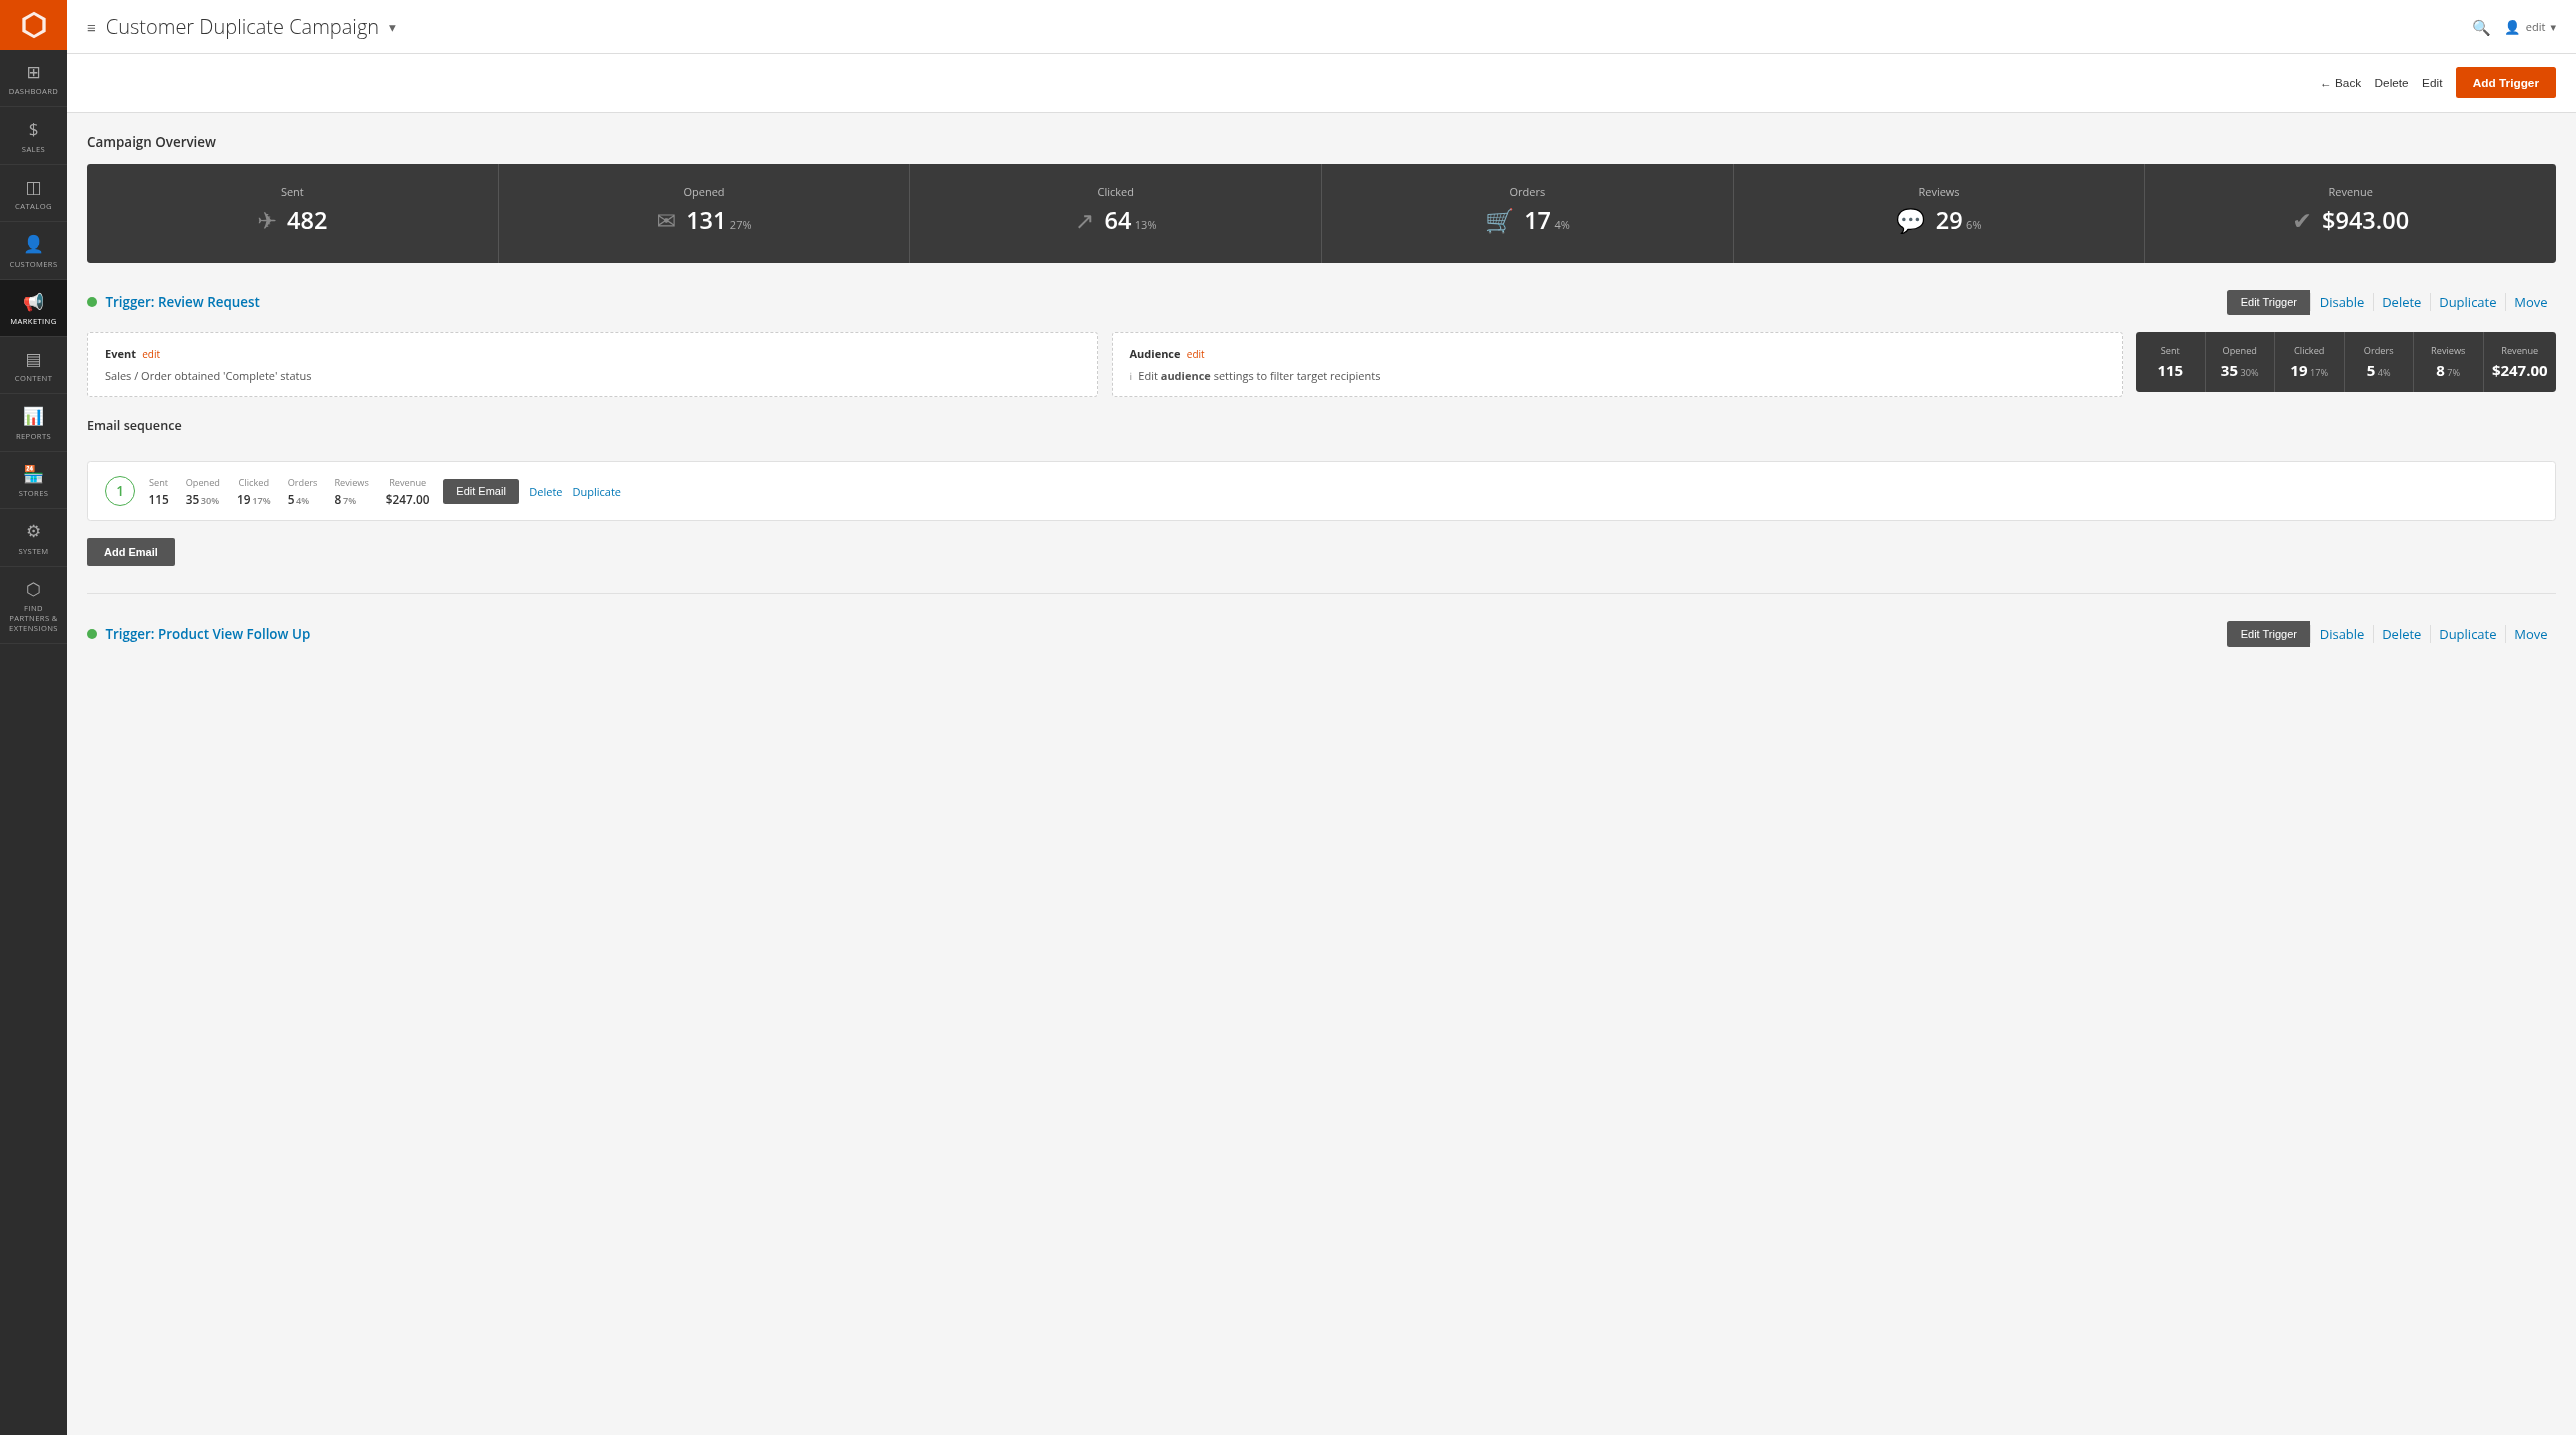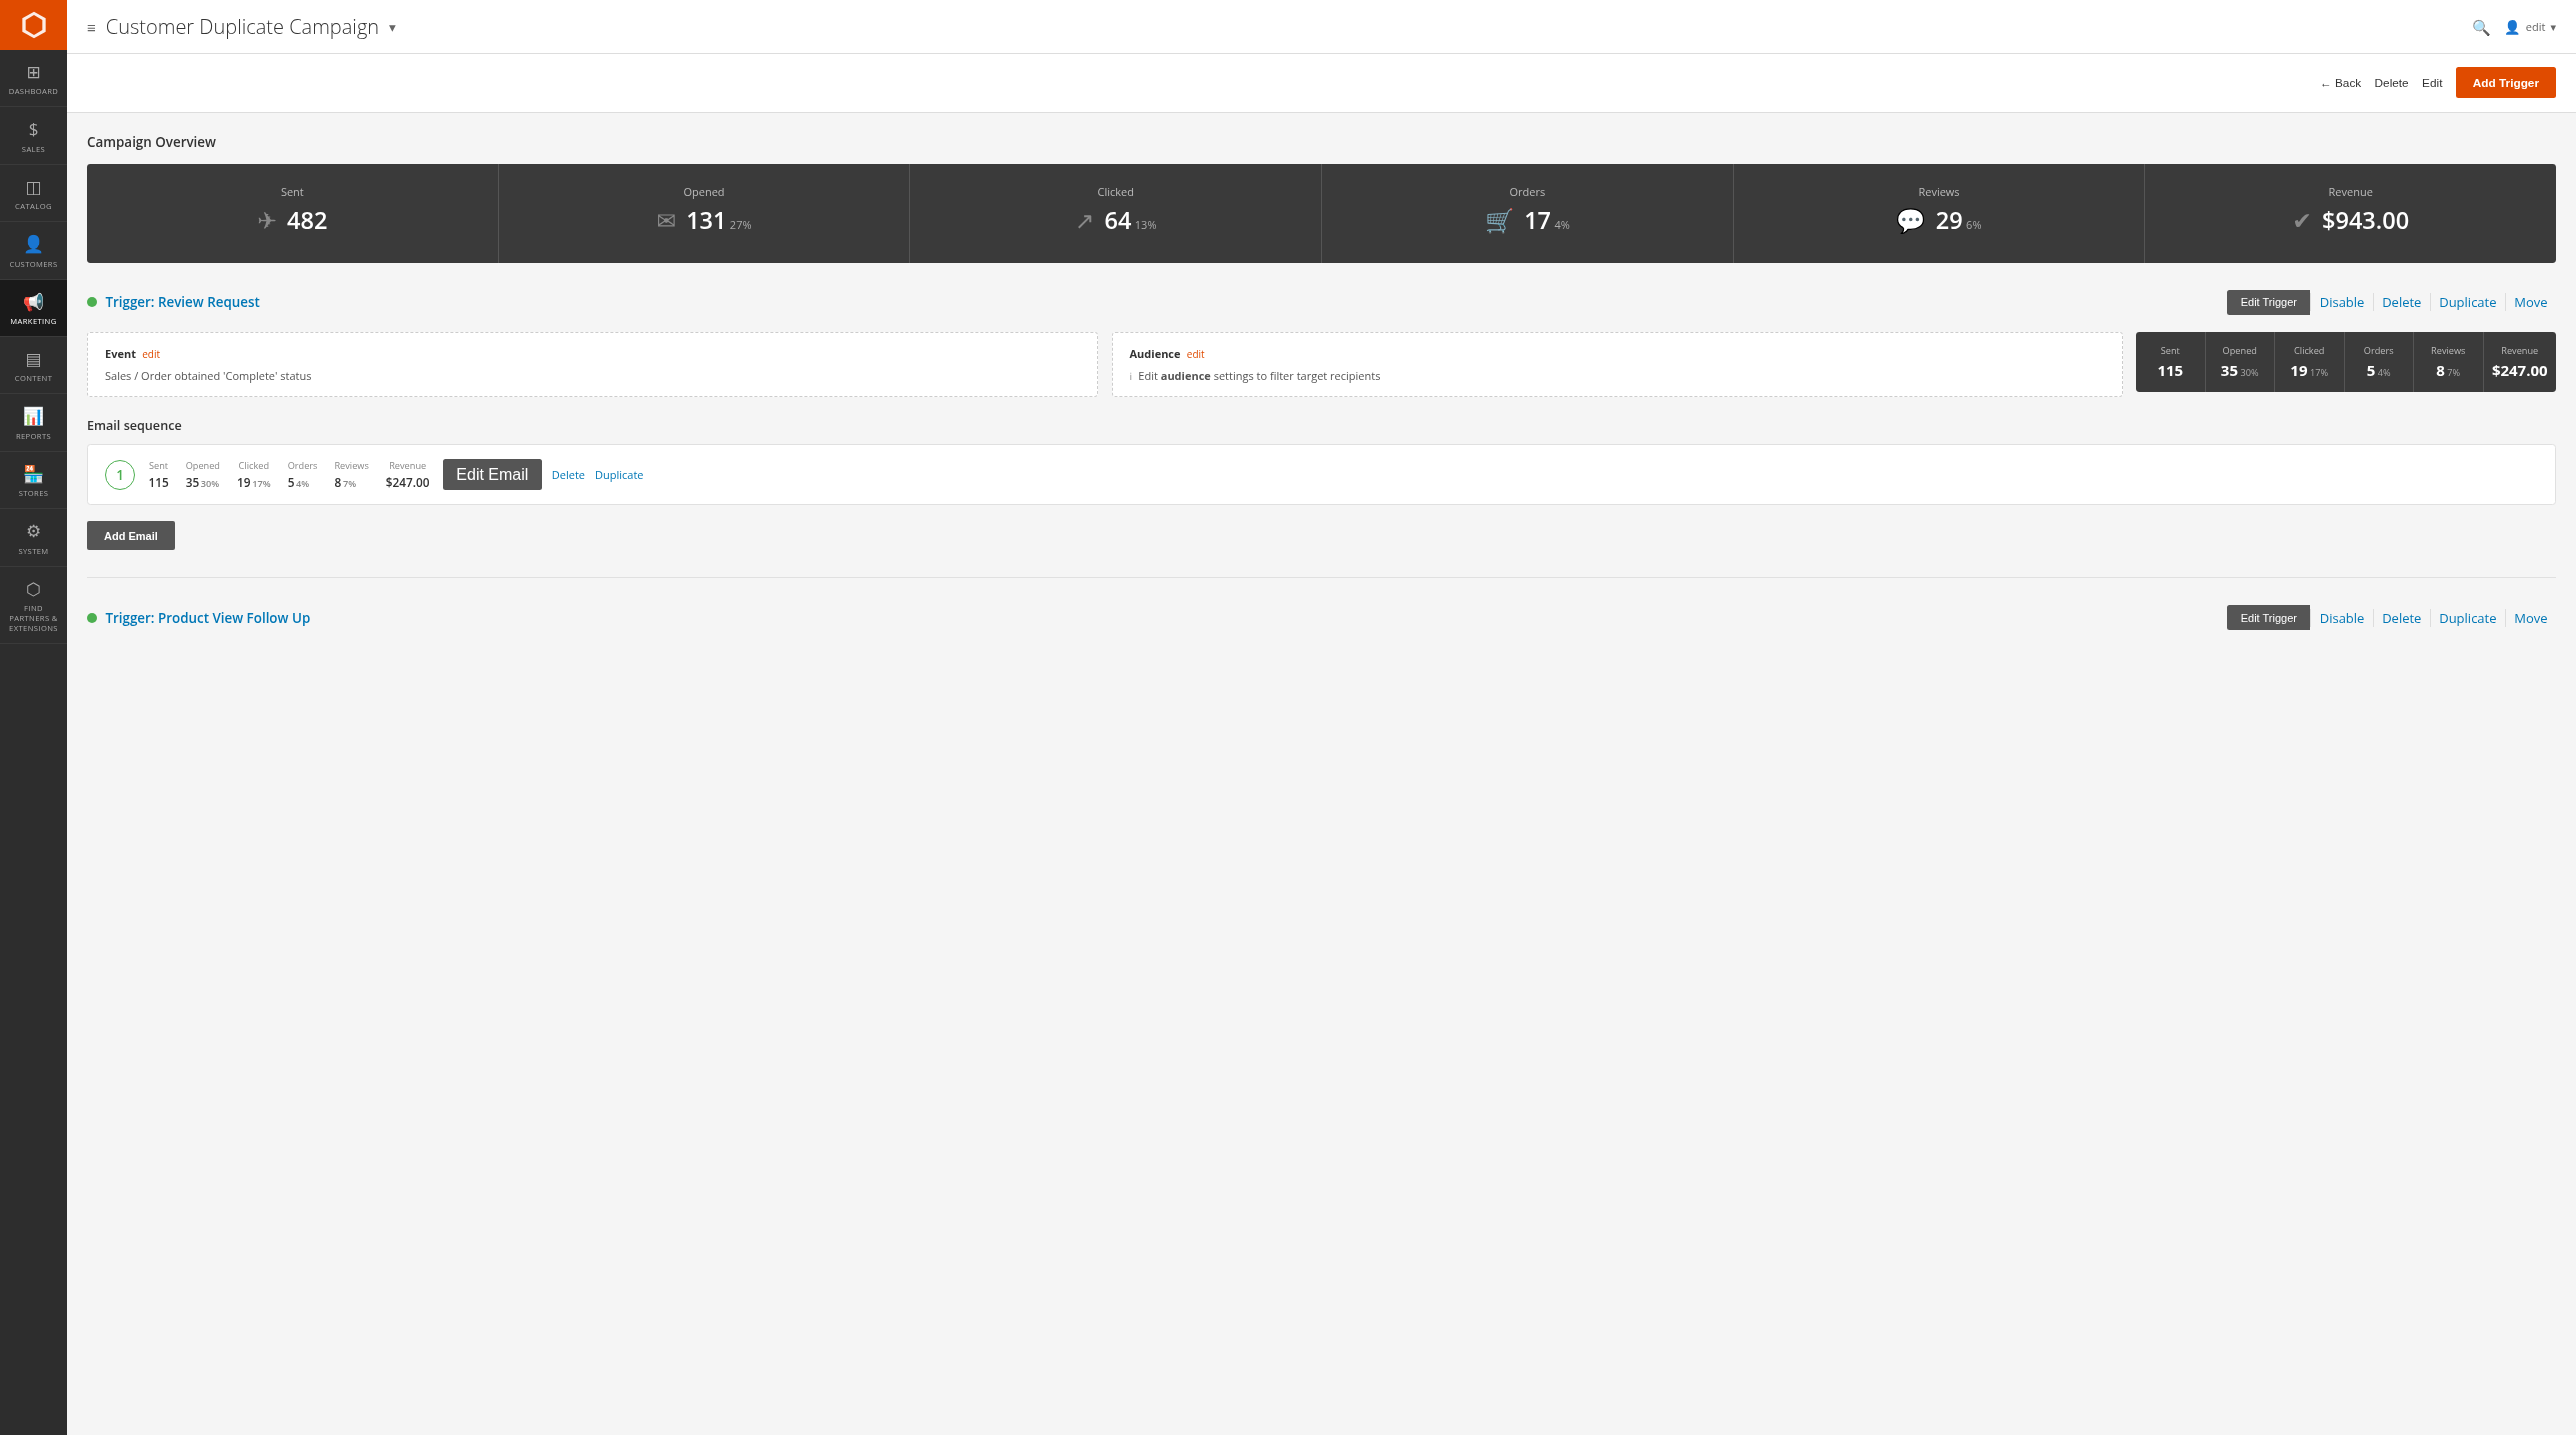--- a/index.html
+++ b/index.html
@@ -203,21 +203,21 @@
       border-right: 0.8px solid #555;
       color: #ccc;
       text-align: center;
     }
     .trigger-stat:last-child { border-right: none; }
     .trigger-stat .ts-label { font-size: 9.2px; color: #bbb; margin-bottom: 3.4px; }
     .trigger-stat .ts-value { font-size: 15px; font-weight: 700; color: #fff; display: flex; align-items: baseline; gap: 2.5px; }
     .trigger-stat .ts-pct { font-size: 9.2px; color: #aaa; font-weight: 400; }
 
     
-    .email-sequence-title { font-size: 12.6px; font-weight: 600; color: #333; margin: 20px 0 10px 0; }
+    .email-sequence-title { font-size: 12.6px; font-weight: 600; color: #333; margin: 20px 0 27px 0; }
     .email-row {
       background: #fff;
       border: 0.8px solid #e0e0e0;
       border-radius: 3.4px;
       padding: 13.4px 17px;
       display: flex;
       align-items: center;
       gap: 13.4px;
       margin-bottom: 10px;
     }
@@ -237,21 +237,21 @@
     .email-info { flex: 1; }
     .email-name { color: #0077b6; font-size: 11.8px; font-weight: 600; cursor: pointer; }
     .email-delay { color: #555; font-size: 10px; margin-top: 3.4px; }
     .email-delay strong { font-weight: 700; }
     .email-stats { display: flex; gap: 17px; align-items: center; }
     .email-stat { text-align: center; }
     .email-stat .es-label { font-size: 9.2px; color: #888; margin-bottom: 1.7px; }
     .email-stat .es-value { font-size: 11.8px; font-weight: 600; color: #333; display: flex; align-items: baseline; gap: 1.7px; }
     .email-stat .es-pct { font-size: 9.2px; color: #888; }
     .email-actions { display: flex; align-items: center; gap: 10px; }
-    .btn-edit-email { background: #555; color: #fff; border: none; padding: 6.7px 13.4px; font-size: 16px; cursor: pointer; border-radius: 2.5px; }
+    .btn-edit-email { background: #555; color: #fff; border: none; padding: 6.7px 13.4px; font-size: 11px; cursor: pointer; border-radius: 2.5px; }
     .email-action-link { color: #0077b6; font-size: 11px; cursor: pointer; text-decoration: none; }
 
     .btn-add-email {
       background: #555;
       color: #fff;
       border: none;
       padding: 8.4px 17px;
       font-size: 11px;
       font-weight: 600;
       cursor: pointer;

